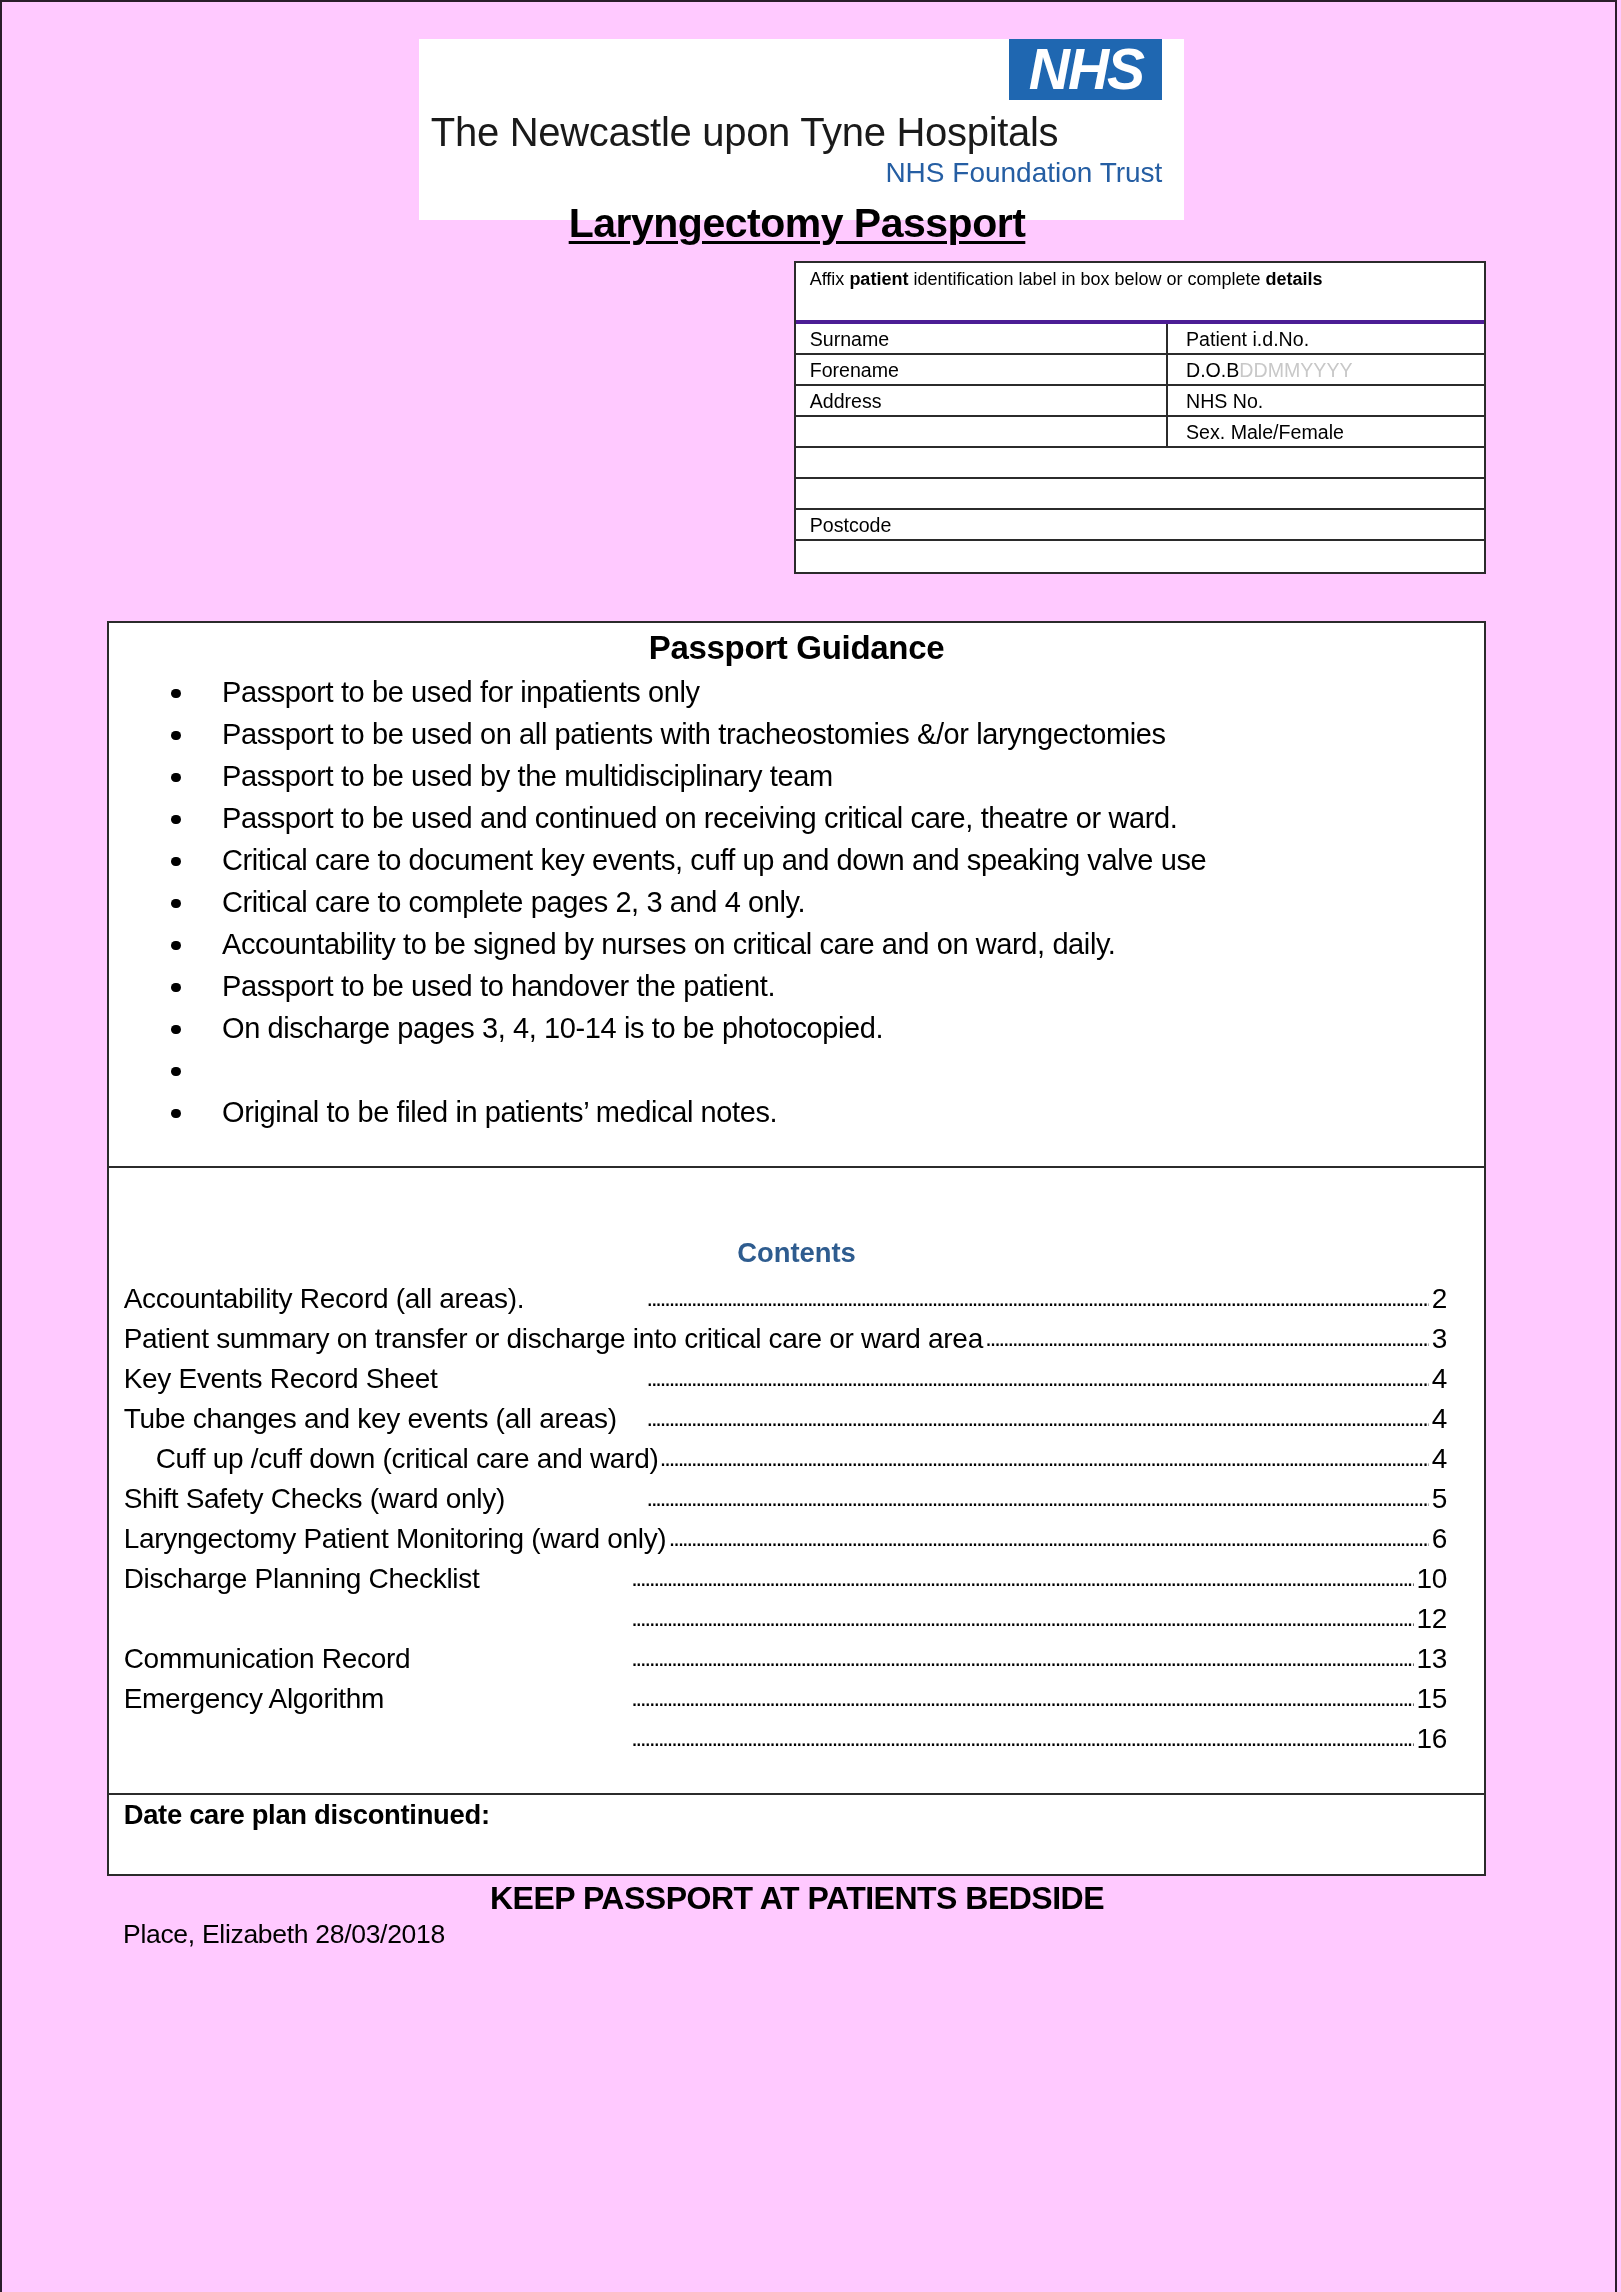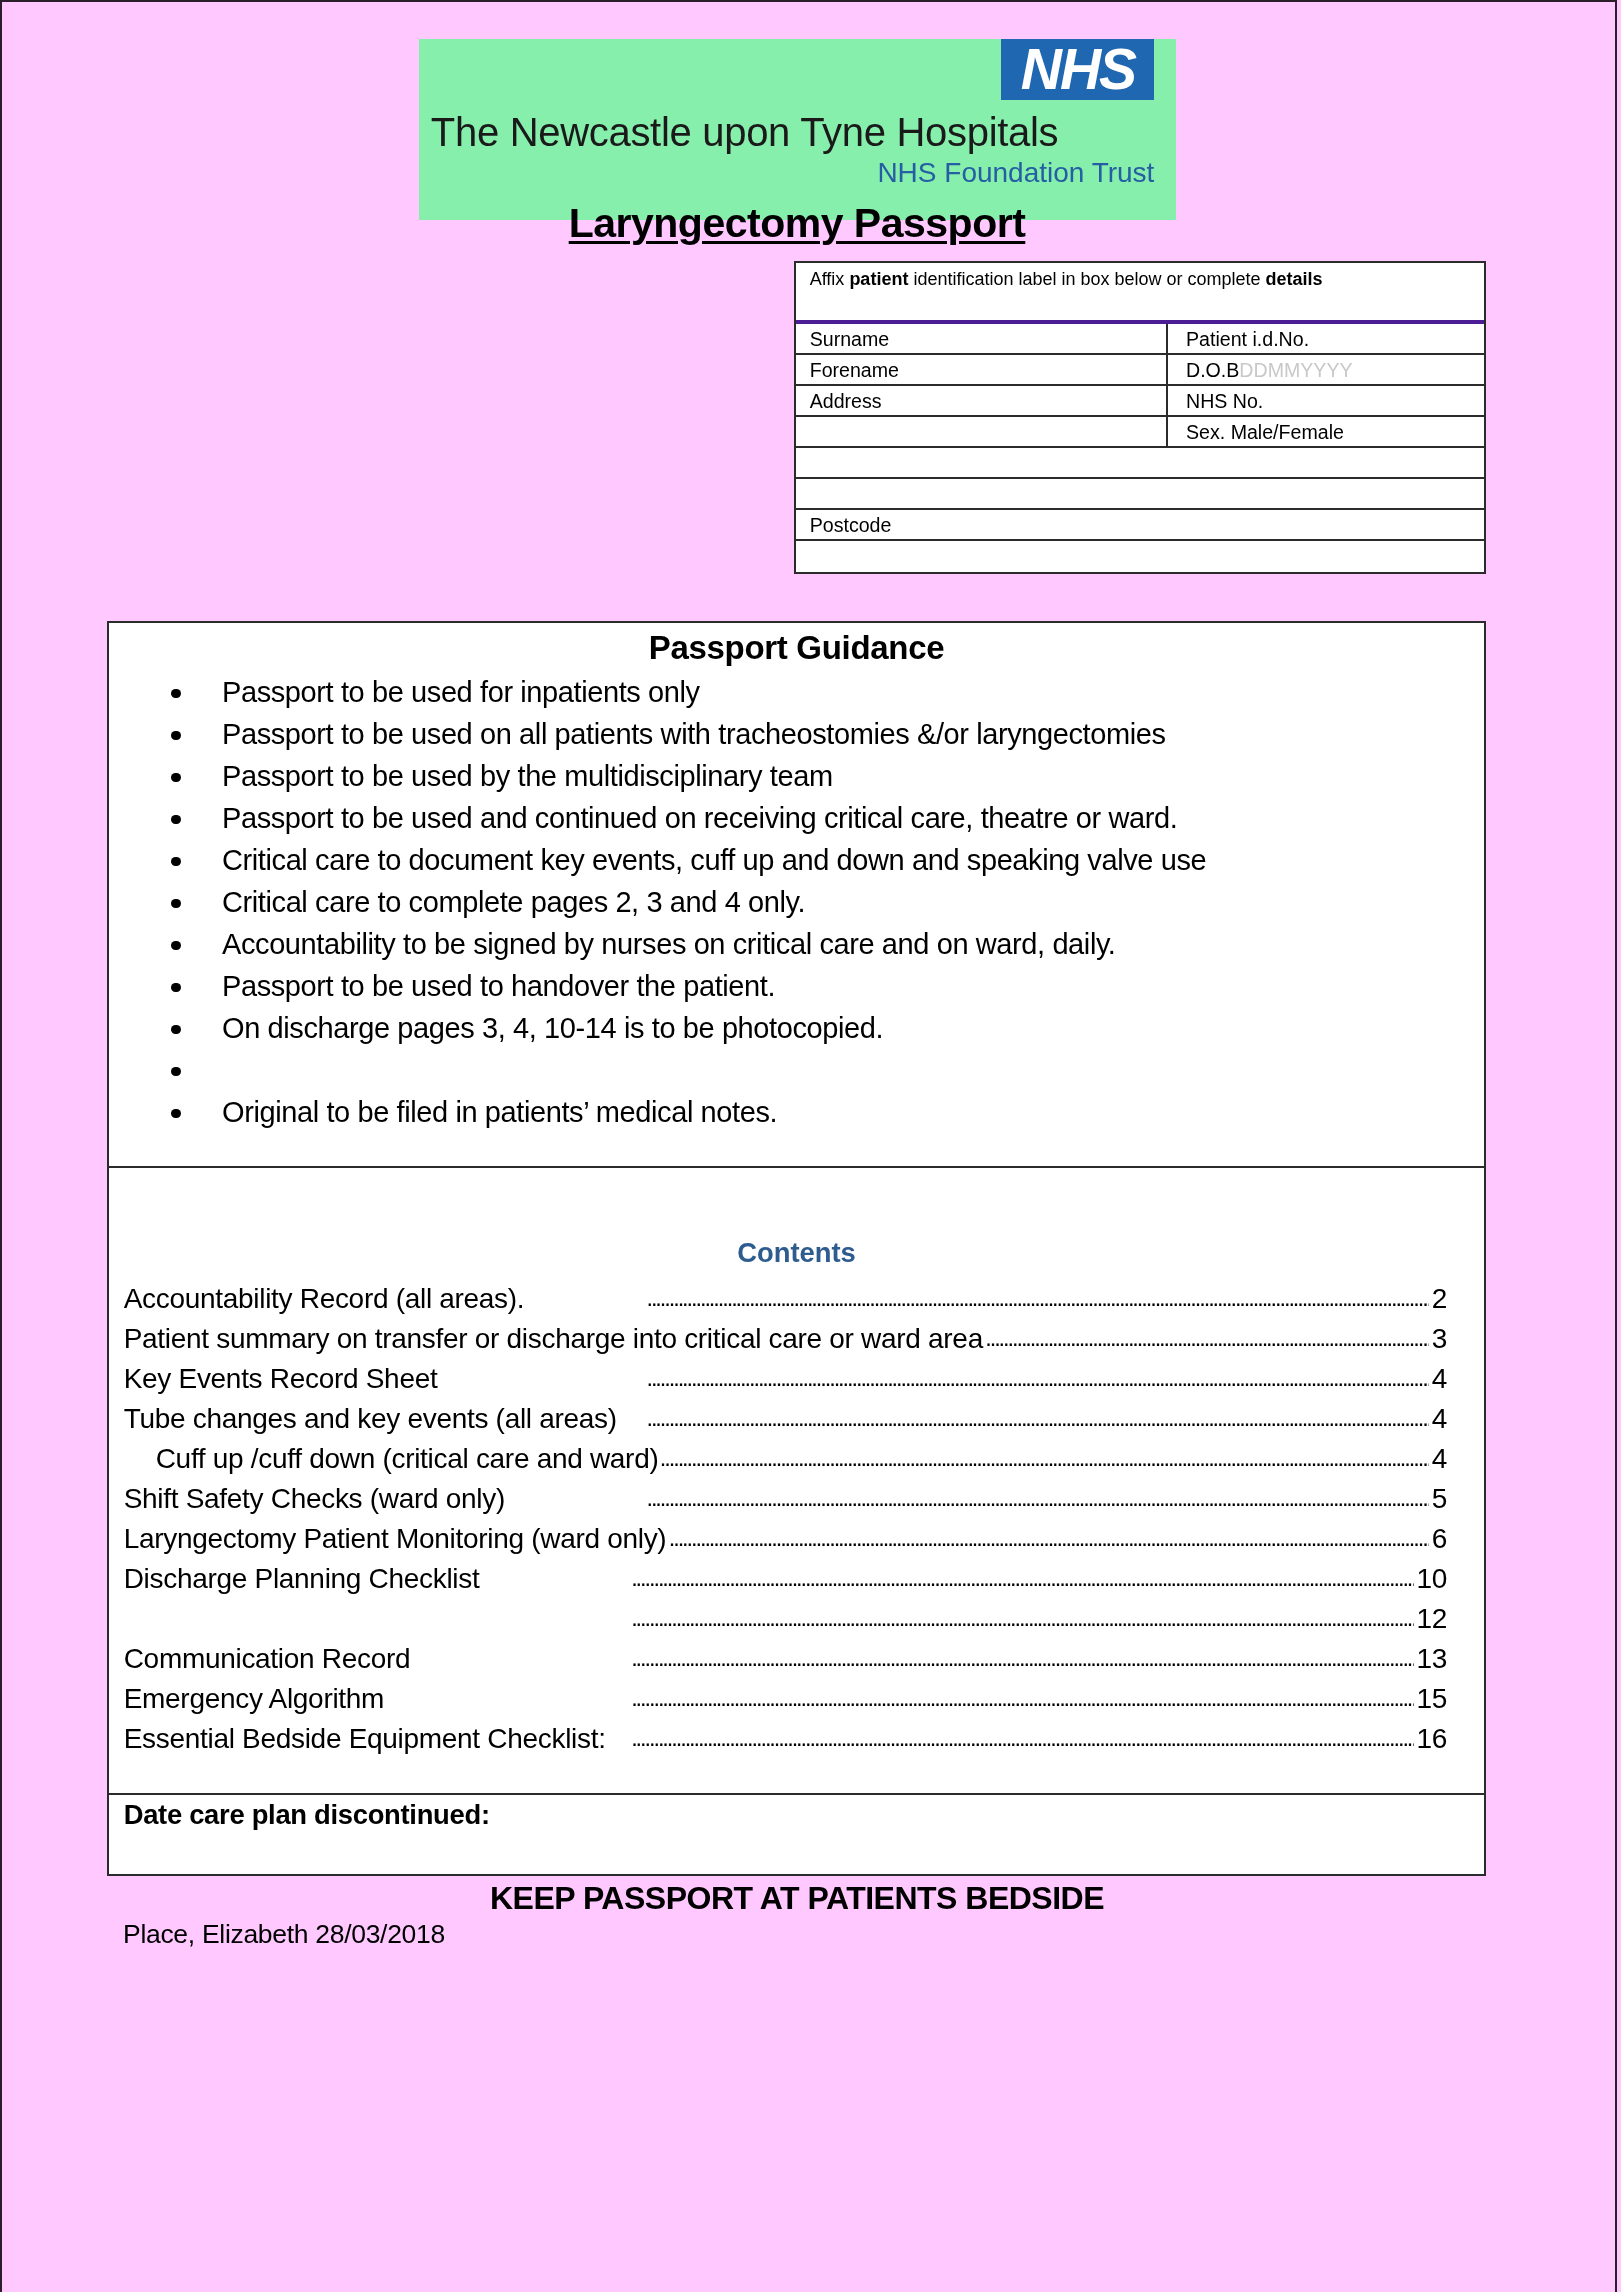--- a/index.html
+++ b/index.html
@@ -24,21 +24,22 @@
       border-right: 2.9px solid #2b1e2b;
       box-sizing: border-box;
       pointer-events: none;
     }
 
     
     .logo {
       position: absolute;
       left: 419px; top: 39px;
       width: 757px; height: 181px;
-      background: #86efac;
+      background: #ffffff;
+      padding-left: 8px;
     }
     .logo .nhs-box {
       position: absolute;
       right: 21.6px; top: 0;
       width: 153px; height: 61px;
       background: #1f67b1;
       color: #fff;
       font-weight: bold;
       font-style: italic;
       font-size: 57px;
@@ -344,21 +345,20 @@
           <span class="toc-label">Communication Record</span>
           <span class="toc-dots"></span>
           <span class="toc-page">13</span>
         </div>
       <div class="toc-row">
           <span class="toc-label">Emergency Algorithm</span>
           <span class="toc-dots"></span>
           <span class="toc-page">15</span>
         </div>
       <div class="toc-row">
-          <span class="toc-label">Essential Bedside Equipment Checklist:</span>
           <span class="toc-dots"></span>
           <span class="toc-page">16</span>
         </div>
     </div>
   </div>
 
   <div class="discontinued">Date care plan discontinued:</div>
 </div>
 
 <div class="keep-bedside">KEEP PASSPORT AT PATIENTS BEDSIDE</div>

